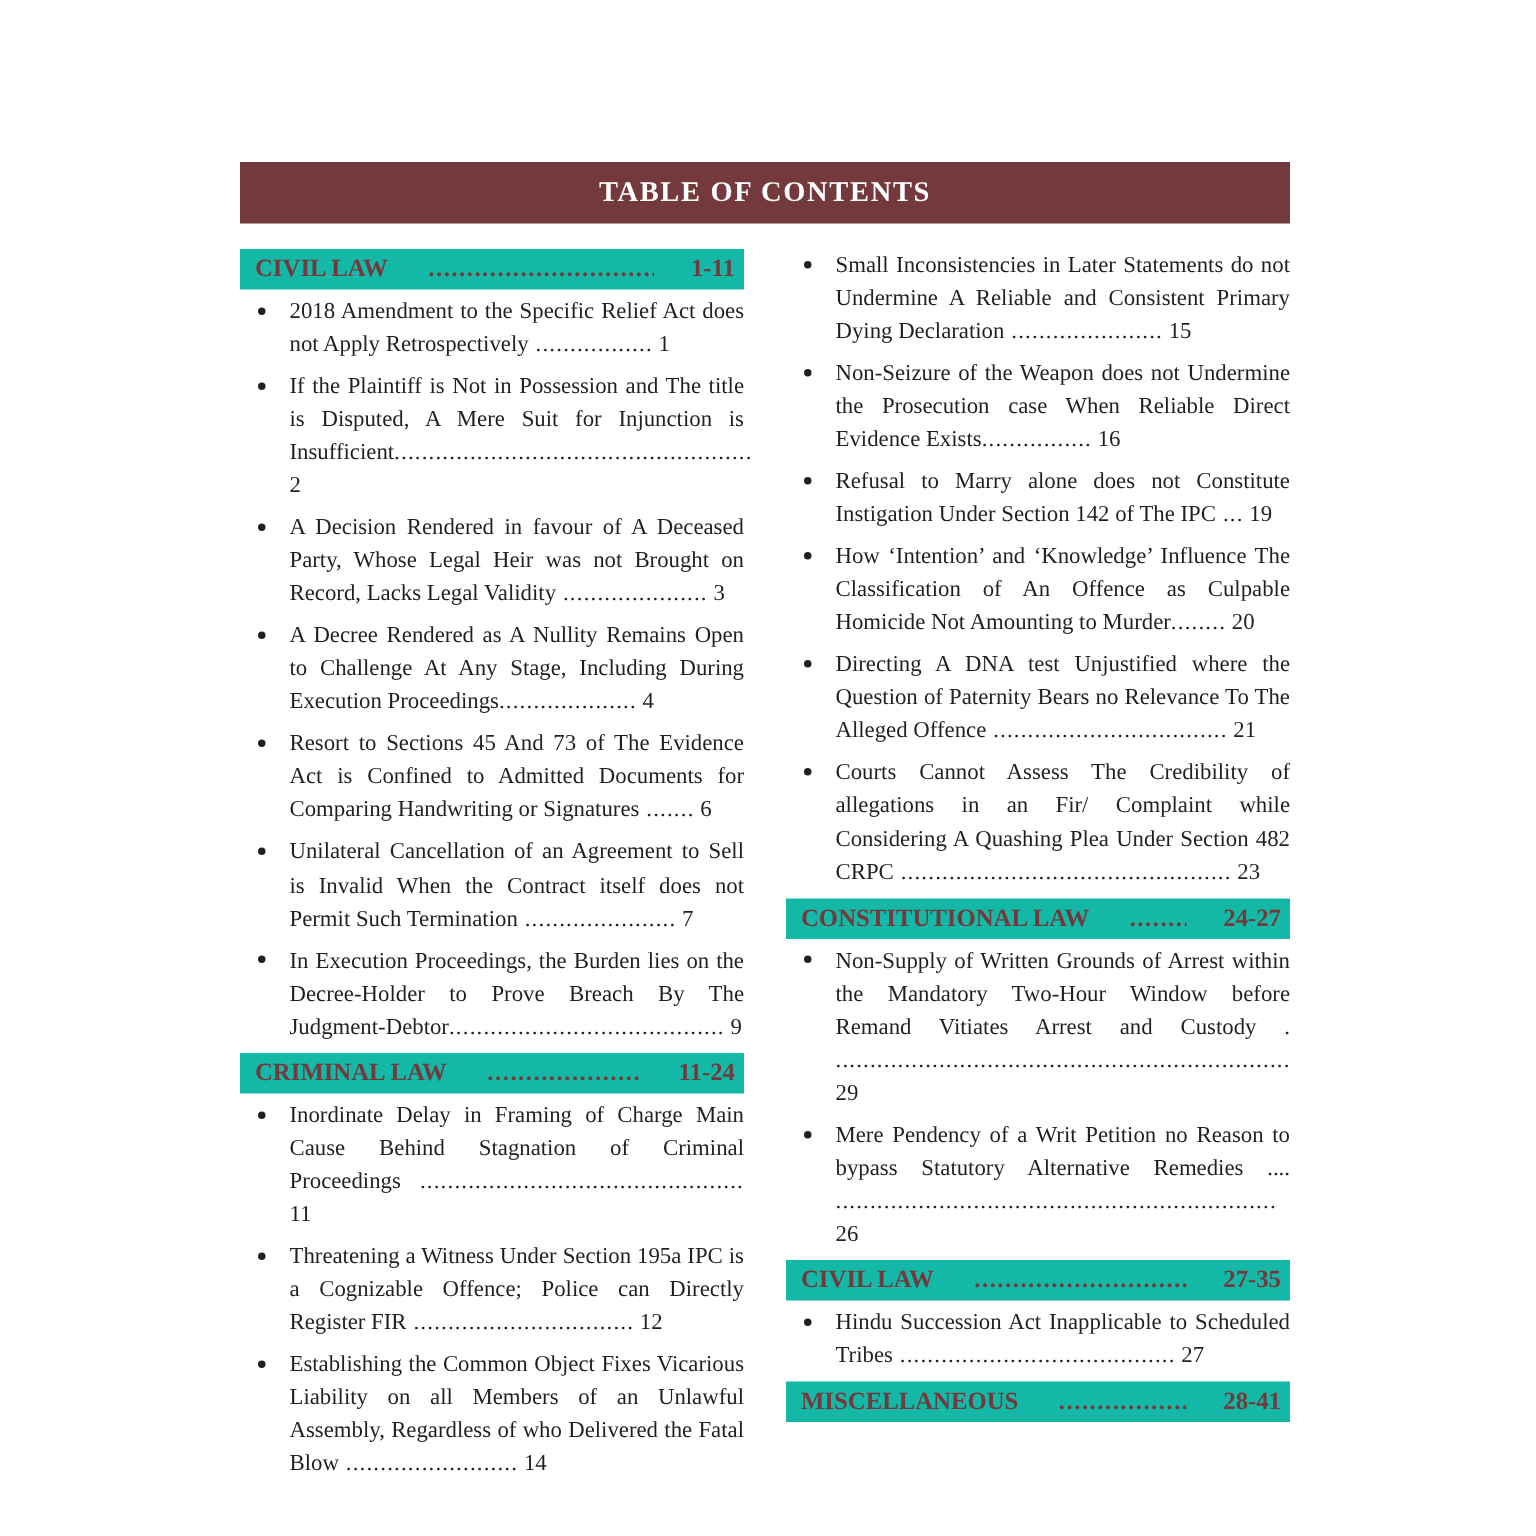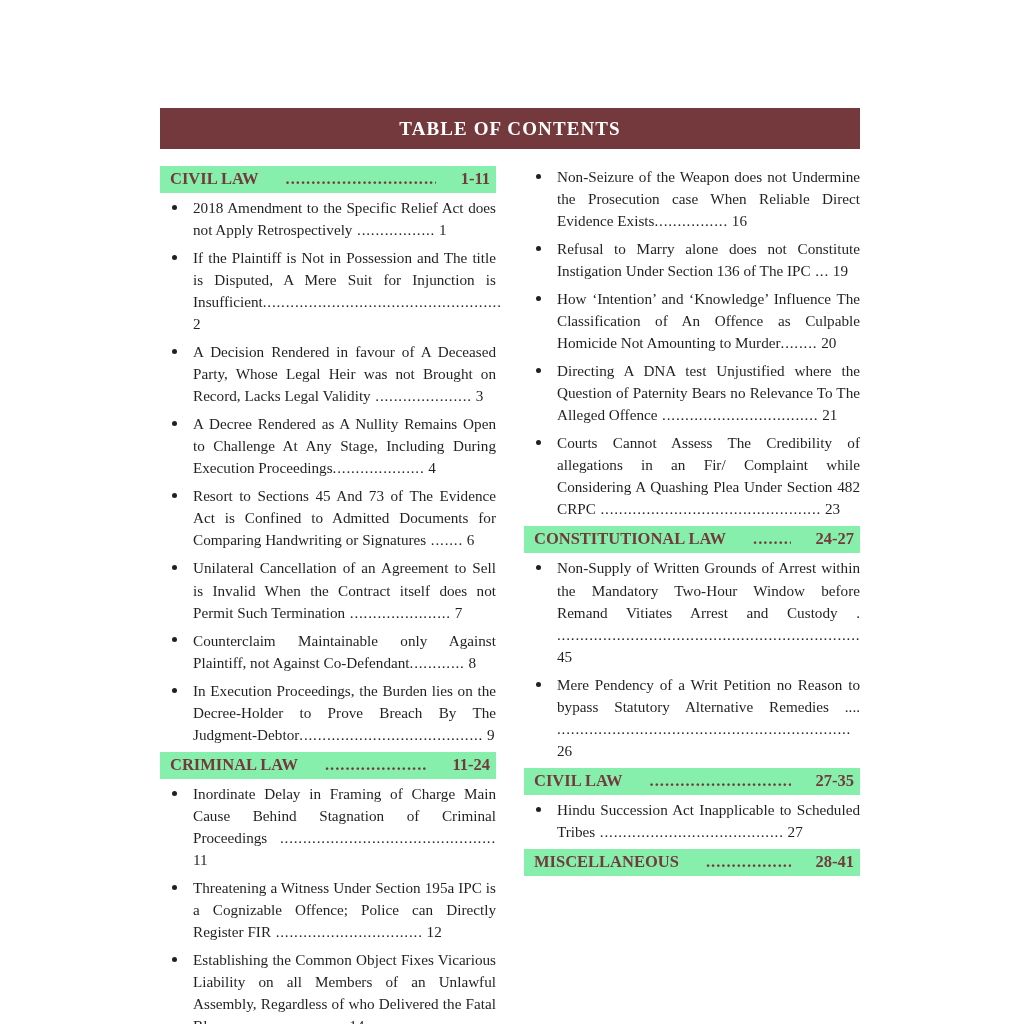--- a/index.html
+++ b/index.html
@@ -45,21 +45,21 @@
     left: 160px;
     top: 166px;
     width: 700px;
     display: flex;
     gap: 28px;
   }
   .col {
     width: 336px;
   }
   .section-head {
-    background: #86efac;
+    background: #14b8a6;
     color: #74393c;
     font-family: "Liberation Serif", serif;
     font-weight: bold;
     font-size: 16.5px;
     padding: 3px 6px 4px 10px;
     margin-bottom: 4px;
     display: flex;
     align-items: baseline;
     white-space: nowrap;
     overflow: hidden;
@@ -127,49 +127,49 @@
           <span class="sh-dots">........................................</span>
           <span class="sh-pages">1-11</span>
         </div>
         <ul class="entries">
           <li><span class="bullet"></span><span class="entry-text">2018 Amendment to the Specific Relief Act does not Apply Retrospectively</span><span class="dot-leader"> .................</span><span class="pg"> 1</span></li>
           <li><span class="bullet"></span><span class="entry-text">If the Plaintiff is Not in Possession and The title is Disputed, A Mere Suit for Injunction is Insufficient</span><span class="dot-leader">....................................................</span><span class="pg"> 2</span></li>
           <li><span class="bullet"></span><span class="entry-text">A Decision Rendered in favour of A Deceased Party, Whose Legal Heir was not Brought on Record, Lacks Legal Validity</span><span class="dot-leader"> .....................</span><span class="pg"> 3</span></li>
           <li><span class="bullet"></span><span class="entry-text">A Decree Rendered as A Nullity Remains Open to Challenge At Any Stage, Including During Execution Proceedings</span><span class="dot-leader">....................</span><span class="pg"> 4</span></li>
           <li><span class="bullet"></span><span class="entry-text">Resort to Sections 45 And 73 of The Evidence Act is Confined to Admitted Documents for Comparing Handwriting or Signatures</span><span class="dot-leader"> .......</span><span class="pg"> 6</span></li>
           <li><span class="bullet"></span><span class="entry-text">Unilateral Cancellation of an Agreement to Sell is Invalid When the Contract itself does not Permit Such Termination</span><span class="dot-leader"> ......................</span><span class="pg"> 7</span></li>
-          <li><span class="bullet"></span><span class="entry-text">Counterclaim Maintainable only Against Plaintiff, not Against Co-Defendant</span><span class="dot-leader">............</span><span class="pg"> 8</span></li>
           <li><span class="bullet"></span><span class="entry-text">In Execution Proceedings, the Burden lies on the Decree-Holder to Prove Breach By The Judgment-Debtor</span><span class="dot-leader">........................................</span><span class="pg"> 9</span></li>
         </ul>
         <div class="section-head">
           <span class="sh-title">CRIMINAL LAW</span>
           <span class="sh-dots"> .............................</span>
           <span class="sh-pages">11-24</span>
         </div>
         <ul class="entries">
           <li><span class="bullet"></span><span class="entry-text">Inordinate Delay in Framing of Charge Main Cause Behind Stagnation of Criminal Proceedings</span><span class="dot-leader"> ...............................................</span><span class="pg"> 11</span></li>
           <li><span class="bullet"></span><span class="entry-text">Threatening a Witness Under Section 195a IPC is a Cognizable Offence; Police can Directly Register FIR</span><span class="dot-leader"> ................................</span><span class="pg"> 12</span></li>
           <li><span class="bullet"></span><span class="entry-text">Establishing the Common Object Fixes Vicarious Liability on all Members of an Unlawful Assembly, Regardless of who Delivered the Fatal Blow</span><span class="dot-leader"> .........................</span><span class="pg"> 14</span></li>
         </ul>
       </div>
     <div class="col" id="col-1">
         <ul class="entries">
+          <li><span class="bullet"></span><span class="entry-text">Small Inconsistencies in Later Statements do not Undermine A Reliable and Consistent Primary Dying Declaration</span><span class="dot-leader"> ......................</span><span class="pg"> 15</span></li>
           <li><span class="bullet"></span><span class="entry-text">Non-Seizure of the Weapon does not Undermine the Prosecution case When Reliable Direct Evidence Exists</span><span class="dot-leader">................</span><span class="pg"> 16</span></li>
-          <li><span class="bullet"></span><span class="entry-text">Refusal to Marry alone does not Constitute Instigation Under Section 136 of The IPC</span><span class="dot-leader"> ...</span><span class="pg"> 19</span></li>
+          <li><span class="bullet"></span><span class="entry-text">Refusal to Marry alone does not Constitute Instigation Under Section 142 of The IPC</span><span class="dot-leader"> ...</span><span class="pg"> 19</span></li>
           <li><span class="bullet"></span><span class="entry-text">How ‘Intention’ and ‘Knowledge’ Influence The Classification of An Offence as Culpable Homicide Not Amounting to Murder</span><span class="dot-leader">........</span><span class="pg"> 20</span></li>
           <li><span class="bullet"></span><span class="entry-text">Directing A DNA test Unjustified where the Question of Paternity Bears no Relevance To The Alleged Offence</span><span class="dot-leader"> ..................................</span><span class="pg"> 21</span></li>
           <li><span class="bullet"></span><span class="entry-text">Courts Cannot Assess The Credibility of allegations in an Fir/ Complaint while Considering A Quashing Plea Under Section 482 CRPC</span><span class="dot-leader"> ................................................</span><span class="pg"> 23</span></li>
         </ul>
         <div class="section-head">
           <span class="sh-title">CONSTITUTIONAL LAW</span>
           <span class="sh-dots"> ..............</span>
           <span class="sh-pages">24-27</span>
         </div>
         <ul class="entries">
-          <li><span class="bullet"></span><span class="entry-text">Non-Supply of Written Grounds of Arrest within the Mandatory Two-Hour Window before Remand Vitiates Arrest and Custody .</span><span class="dot-leader"> ..................................................................</span><span class="pg"> 45</span></li>
+          <li><span class="bullet"></span><span class="entry-text">Non-Supply of Written Grounds of Arrest within the Mandatory Two-Hour Window before Remand Vitiates Arrest and Custody .</span><span class="dot-leader"> ..................................................................</span><span class="pg"> 29</span></li>
           <li><span class="bullet"></span><span class="entry-text">Mere Pendency of a Writ Petition no Reason to bypass Statutory Alternative Remedies ....</span><span class="dot-leader"> ................................................................</span><span class="pg"> 26</span></li>
         </ul>
         <div class="section-head">
           <span class="sh-title">CIVIL LAW</span>
           <span class="sh-dots">...................................</span>
           <span class="sh-pages">27-35</span>
         </div>
         <ul class="entries">
           <li><span class="bullet"></span><span class="entry-text">Hindu Succession Act Inapplicable to Scheduled Tribes</span><span class="dot-leader"> ........................................</span><span class="pg"> 27</span></li>
         </ul>

